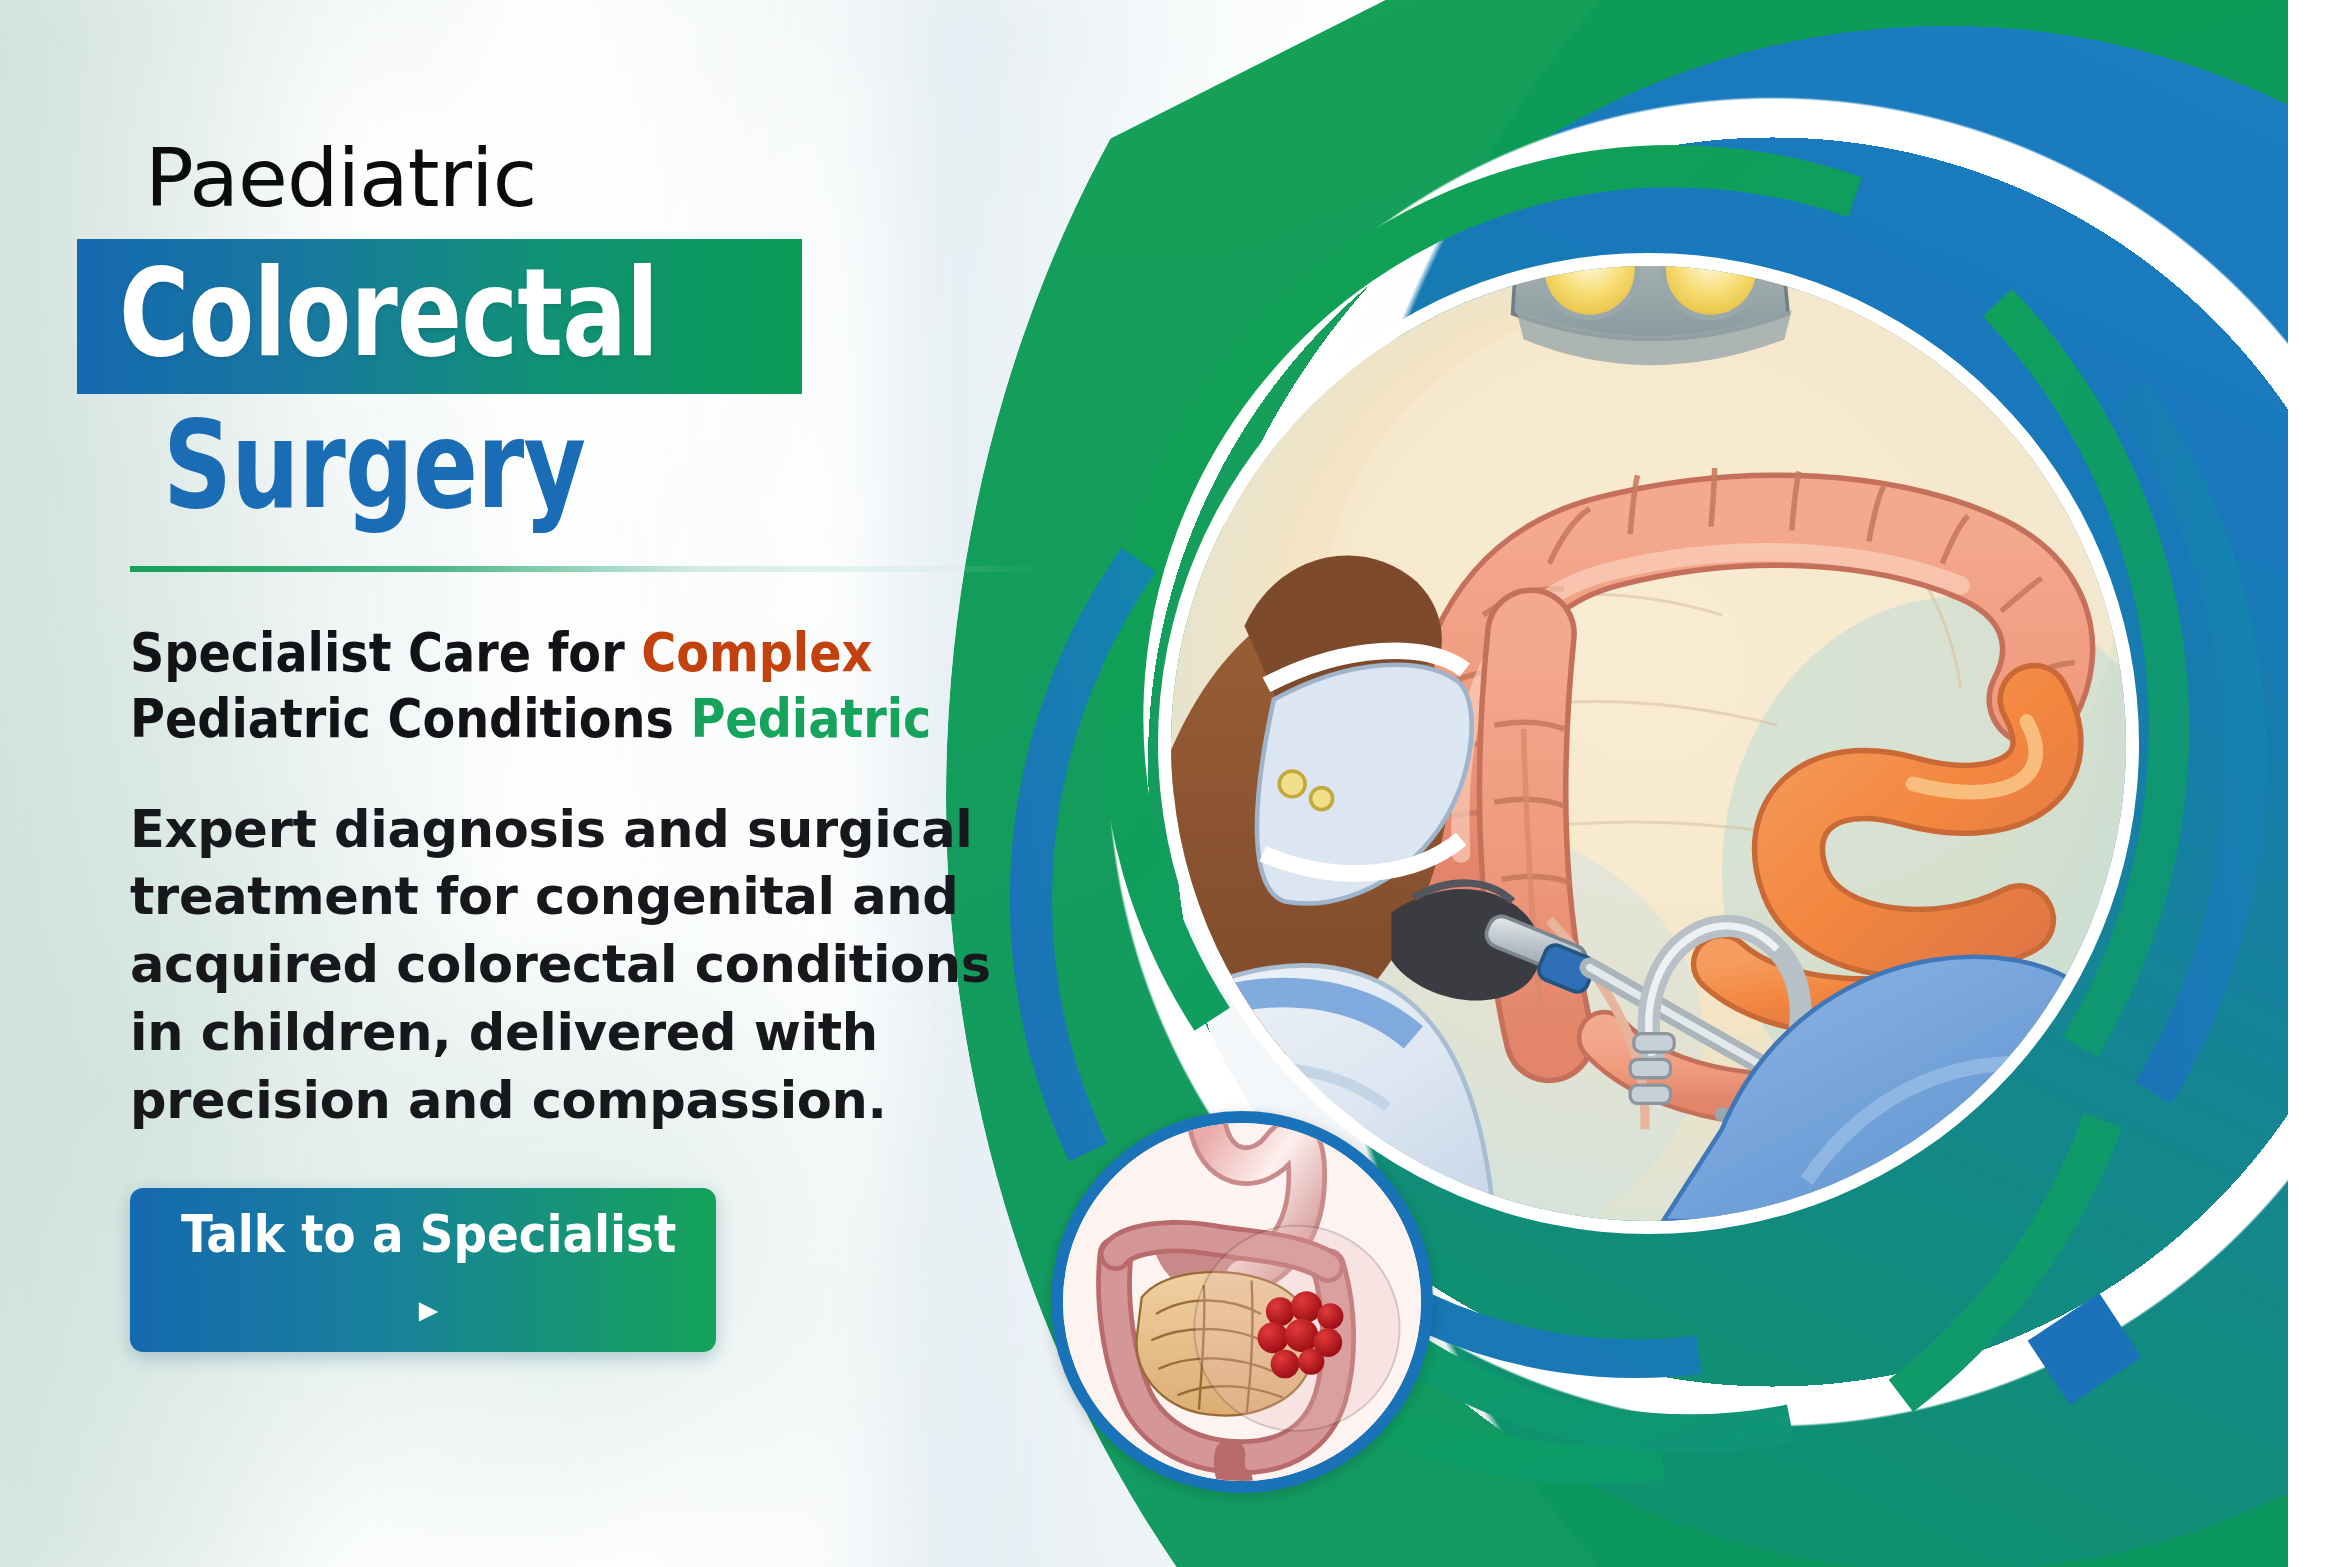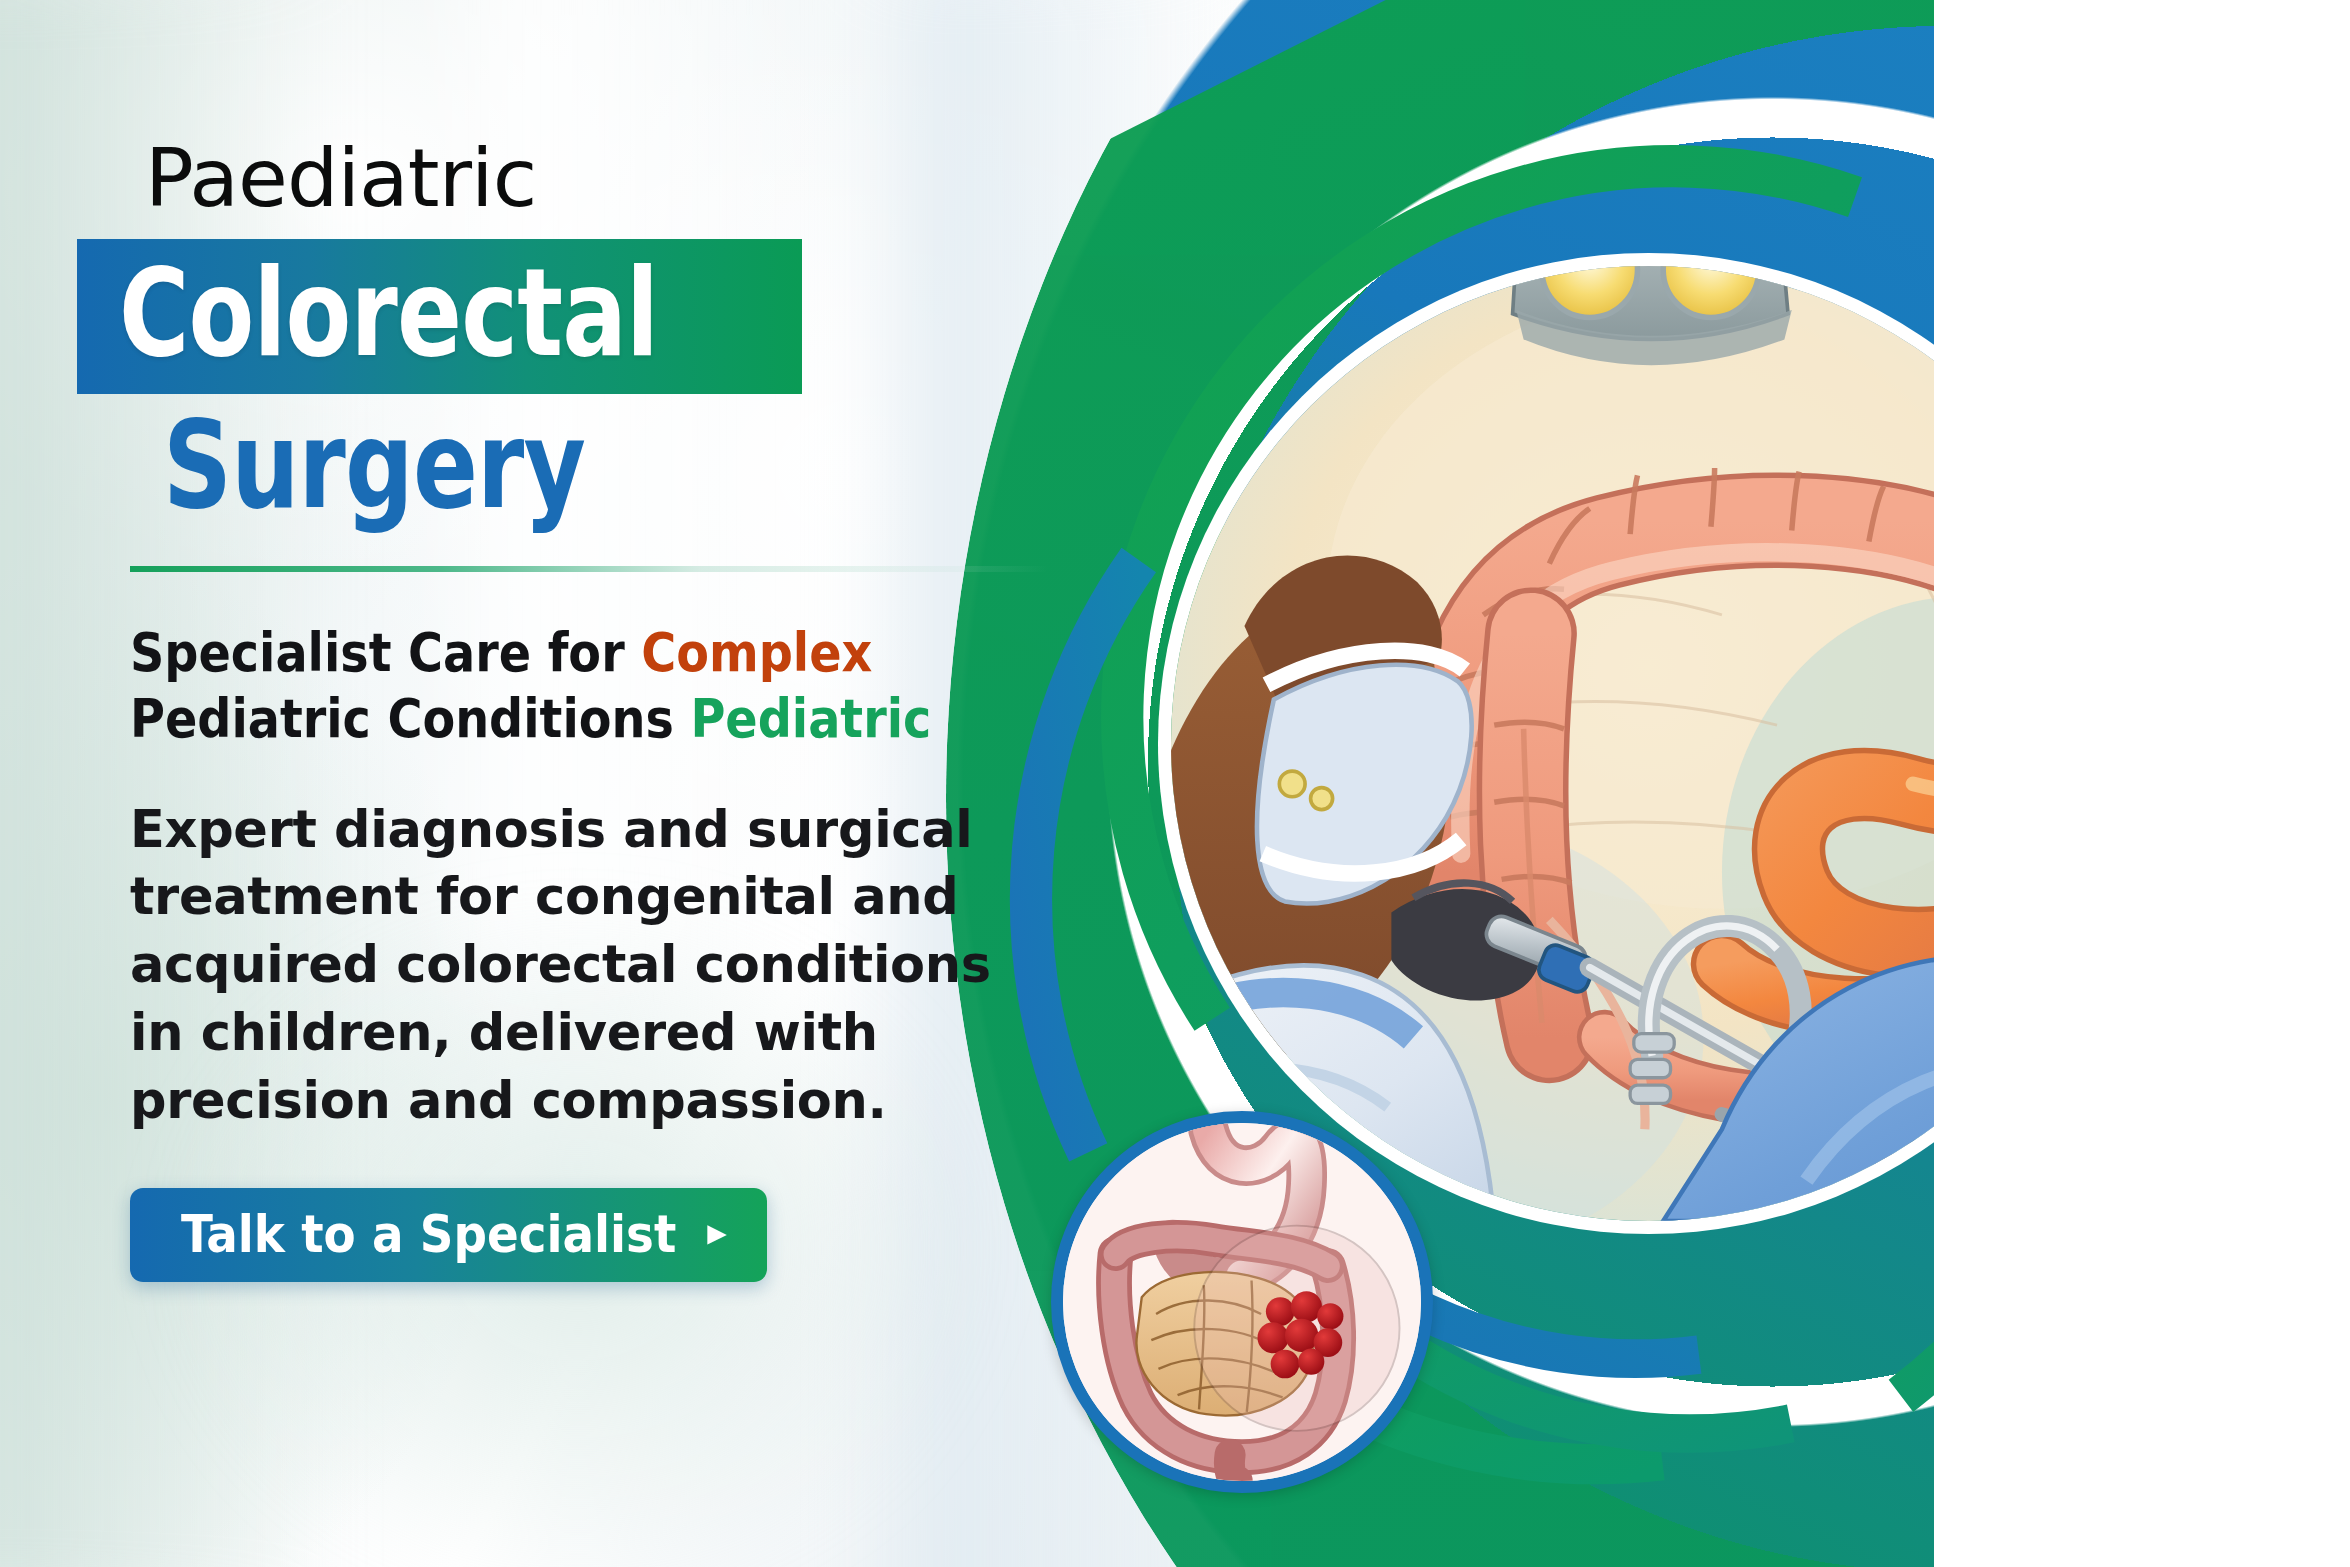--- a/index.html
+++ b/index.html
@@ -1,17 +1,17 @@
 <!DOCTYPE html>
 <html style="font-size:14.7px"><head>
 <meta charset="utf-8">
 <style>
   html,body{margin:0;padding:0;}
   body{width:2351px;height:1568px;overflow:hidden;font-family:"Liberation Sans",sans-serif;background:#fff;}
-  .banner{position:relative;width:1934px;height:1568px;overflow:hidden;}
+  .banner{position:relative;width:2288px;height:1568px;overflow:hidden;}
 
   
   .bg-base{position:absolute;inset:0;
     background:
       radial-gradient(ellipse 826px 643px at 18% 12%, #ffffff 0%, rgba(255,255,255,0) 62%),
       radial-gradient(ellipse 643px 826px at 5% 70%, #dbeae4 0%, rgba(219,234,228,0) 65%),
       radial-gradient(ellipse 918px 735px at 45% 30%, #ffffff 0%, rgba(255,255,255,0) 60%),
       linear-gradient(120deg,#e2ece9 0%,#f4f8f9 26%,#ffffff 48%,#eef3f6 66%,#dfe8ee 100%);
   }
   .bg-blur-a{position:absolute;left:-55px;top:-37px;width:386px;height:1653px;
@@ -74,21 +74,21 @@
     background:linear-gradient(90deg,#14a05a 0%,#4db88a 34%,rgba(180,220,205,.55) 62%,rgba(255,255,255,0) 100%);}
   .subhead{margin:48px 0 0 20px;font-size:53px;line-height:1.24;font-weight:700;color:#121316;
     font-family:"DejaVu Sans Condensed","Liberation Sans Narrow","Liberation Sans",sans-serif;max-width:927px;}
   .accent-blue{color:#c2410c;}
   .accent-green{color:#16a35c;}
   .body-copy{margin:44px 0 0 20px;font-size:51px;line-height:1.33;font-weight:700;color:#17181b;
     font-family:"DejaVu Sans","Liberation Sans",sans-serif;max-width:918px;letter-spacing:-0.3px;}
   .cta{display:inline-flex;align-items:center;gap:31px;margin:53px 0 0 20px;
     padding:20px 40px 22px 51px;border-radius:13px;cursor:pointer;border:0;
     background:linear-gradient(90deg,#1569b0 0%,#18829a 45%,#14a359 100%);
-    box-shadow:0 5.5px 16.5px rgba(20,90,140,.28);}
+    box-shadow:0 5.5px 16.5px rgba(20,90,140,.28);flex-direction:column;}
   .cta-label{font-size:52px;font-weight:700;color:#ffffff;line-height:1;
     font-family:"DejaVu Sans Condensed","Liberation Sans Narrow","Liberation Sans",sans-serif;white-space:nowrap;}
   .cta-arrow{font-size:39px;color:#ffffff;line-height:1;display:block;transform:translateY(-1.8px);}
 </style>
 </head>
 <body>
 
 <div class="banner">
 
   <div class="bg-base"></div>

